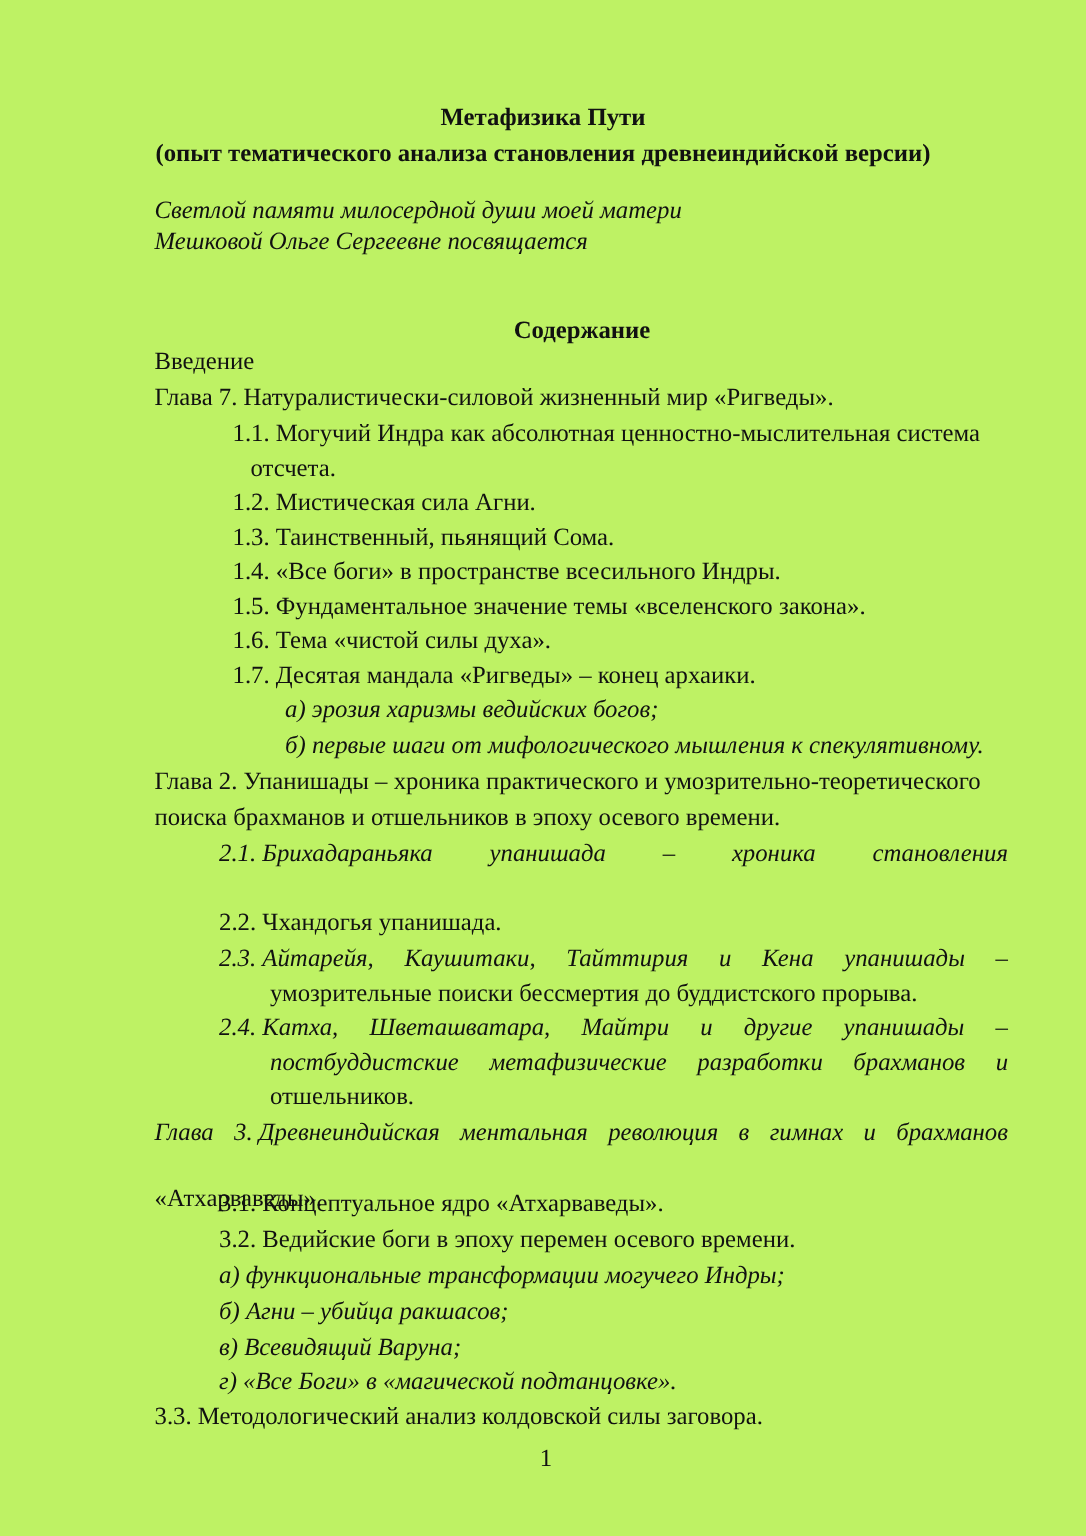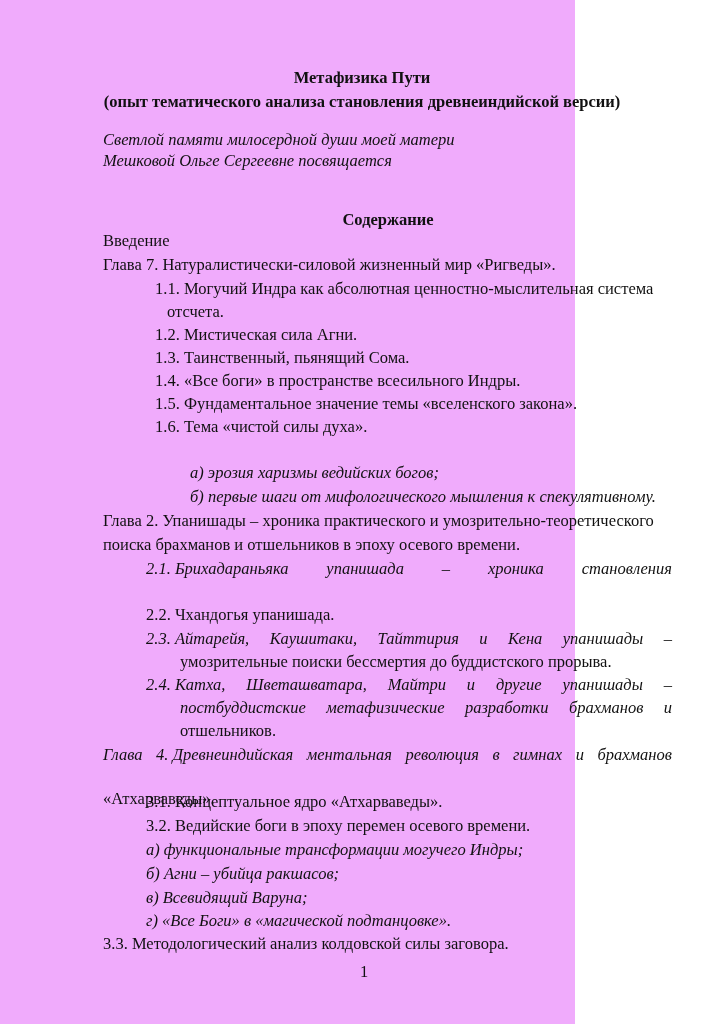--- a/index.html
+++ b/index.html
@@ -1,18 +1,18 @@
 <!DOCTYPE html>
 <html><head>
   <meta charset="utf-8">
   <style>
     html, body { margin: 0; padding: 0; background: #ffffff; }
     body { width: 724px; height: 1024px; position: relative; overflow: hidden;
            font-family: "Liberation Serif", "DejaVu Serif", serif; color: #111; }
-    .page { position: absolute; left: 0; top: 0; width: 575px; height: 1024px; background: #f0abfc; }
+    .page { position: absolute; left: 0; top: 0; width: 724px; height: 1024px; background: #bef264; }
     .ln { position: absolute; font-size: 16.5px; line-height: 20px; white-space: nowrap; }
     .center { left: 0; width: 724px; text-align: center; }
     .bold { font-weight: bold; }
     .ital { font-style: italic; }
     .just { display: flex; justify-content: space-between; white-space: nowrap; font-style: italic; }
   </style>
 </head>
 <body>
 
 <div class="page">
@@ -27,20 +27,21 @@
 
   <div class="ln" style="left:103px; top:231px;">Введение</div>
   <div class="ln" style="left:103px; top:255px;">Глава 7. Натуралистически-силовой жизненный мир «Ригведы».</div>
   <div class="ln" style="left:155px; top:279px;">1.1. Могучий Индра как абсолютная ценностно-мыслительная система</div>
   <div class="ln" style="left:167px; top:302px;">отсчета.</div>
   <div class="ln" style="left:155px; top:325px;">1.2. Мистическая сила Агни.</div>
   <div class="ln" style="left:155px; top:348px;">1.3. Таинственный, пьянящий Сома.</div>
   <div class="ln" style="left:155px; top:371px;">1.4. «Все боги» в пространстве всесильного Индры.</div>
   <div class="ln" style="left:155px; top:394px;">1.5. Фундаментальное значение темы «вселенского закона».</div>
   <div class="ln" style="left:155px; top:417px;">1.6. Тема «чистой силы духа».</div>
+  <div class="ln" style="left:155px; top:440px;">1.7. Десятая мандала «Ригведы» – конец архаики.</div>
   <div class="ln ital" style="left:190px; top:487px;">б) первые шаги от мифологического мышления к спекулятивному.</div>
   <div class="ln ital" style="left:190px; top:463px;">а) эрозия харизмы ведийских богов;</div>
 
   <div class="ln" style="left:103px; top:511px;">Глава 2. Упанишады – хроника практического и умозрительно-теоретического</div>
   <div class="ln" style="left:103px; top:535px;">поиска брахманов и отшельников в эпоху осевого времени.</div>
 
   <div class="ln just" style="left:146px; width:526px; top:559px;">
     <span>2.1. Брихадараньяка</span>
     <span>упанишада</span>
     <span>–</span>
@@ -73,21 +74,21 @@
     <span>постбуддистские</span>
     <span>метафизические</span>
     <span>разработки</span>
     <span>брахманов</span>
     <span>и</span>
   </div>
   <div class="ln" style="left:180px; top:721px;">отшельников.</div>
 
   <div class="ln just" style="left:103px; width:569px; top:745px;">
     <span>Глава</span>
-    <span>4. Древнеиндийская</span>
+    <span>3. Древнеиндийская</span>
     <span>ментальная</span>
     <span>революция</span>
     <span>в</span>
     <span>гимнах</span>
     <span>и</span>
     <span>брахманов</span>
   </div>
   <div class="ln" style="left:103px; top:768px;margin-top:21px;">«Атхарваведы».</div>
 
   <div class="ln" style="left:146px; top:792px;">3.1. Концептуальное ядро «Атхарваведы».</div>

